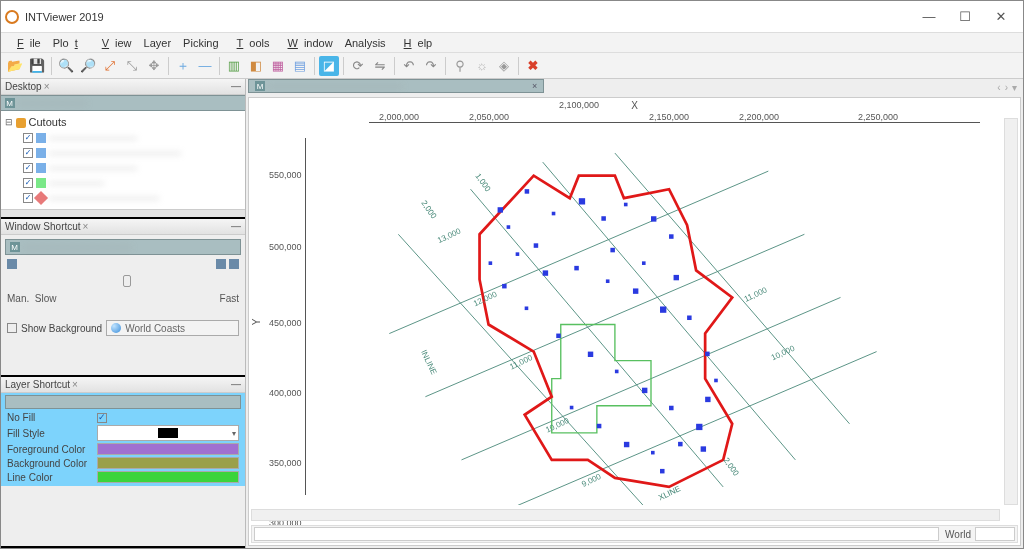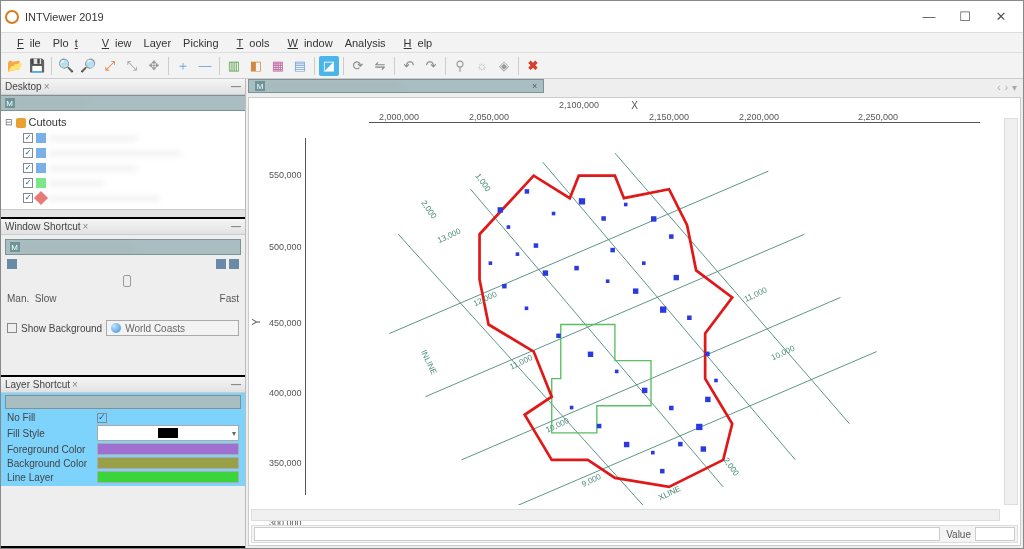--- a/index.html
+++ b/index.html
@@ -244,21 +244,21 @@
           </div>
           <div class="ls-row">
               <label>Foreground Color</label>
               <div class="color-cell c-purple"></div>
             </div>
           <div class="ls-row">
               <label>Background Color</label>
               <div class="color-cell c-olive"></div>
             </div>
           <div class="ls-row">
-              <label>Line Layer</label>
+              <label>Line Color</label>
               <div class="color-cell c-green"></div>
             </div>
         </div>
       </div>
 
     </div>
 
     <div class="map-pane">
       <div class="map-tab">
         <div class="tab">
@@ -365,20 +365,20 @@
             <text x="420" y="370" transform="rotate(55 420 370)">2,000</text>
             <text x="350" y="415" transform="rotate(-25 350 415)">XLINE</text>
             <text x="85" y="250" transform="rotate(65 85 250)">INLINE</text>
           </svg>
         </div>
 
         <div class="scroll-v"></div>
         <div class="scroll-h"></div>
         <div class="valrow">
           <div class="vbox"></div>
-          <span class="vlabel">Value</span>
+          <span class="vlabel">World</span>
           <div class="vsmall"></div>
         </div>
       </div>
     </div>
 
   </div>
 </div>
 
 </body></html>

